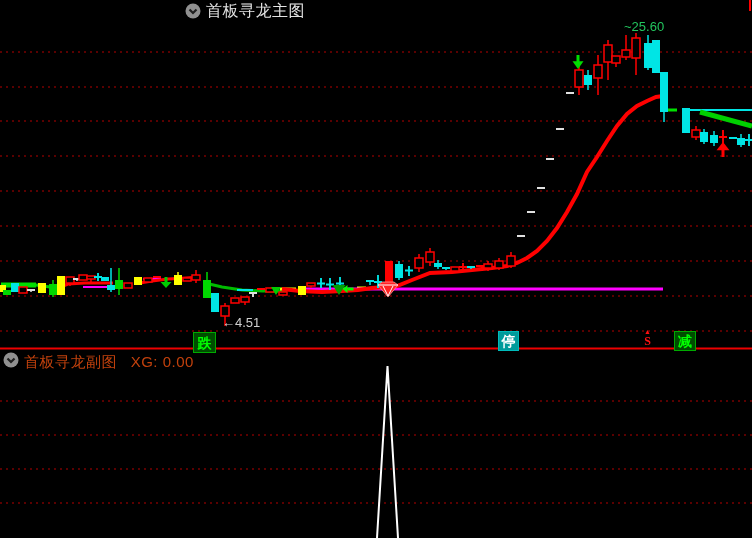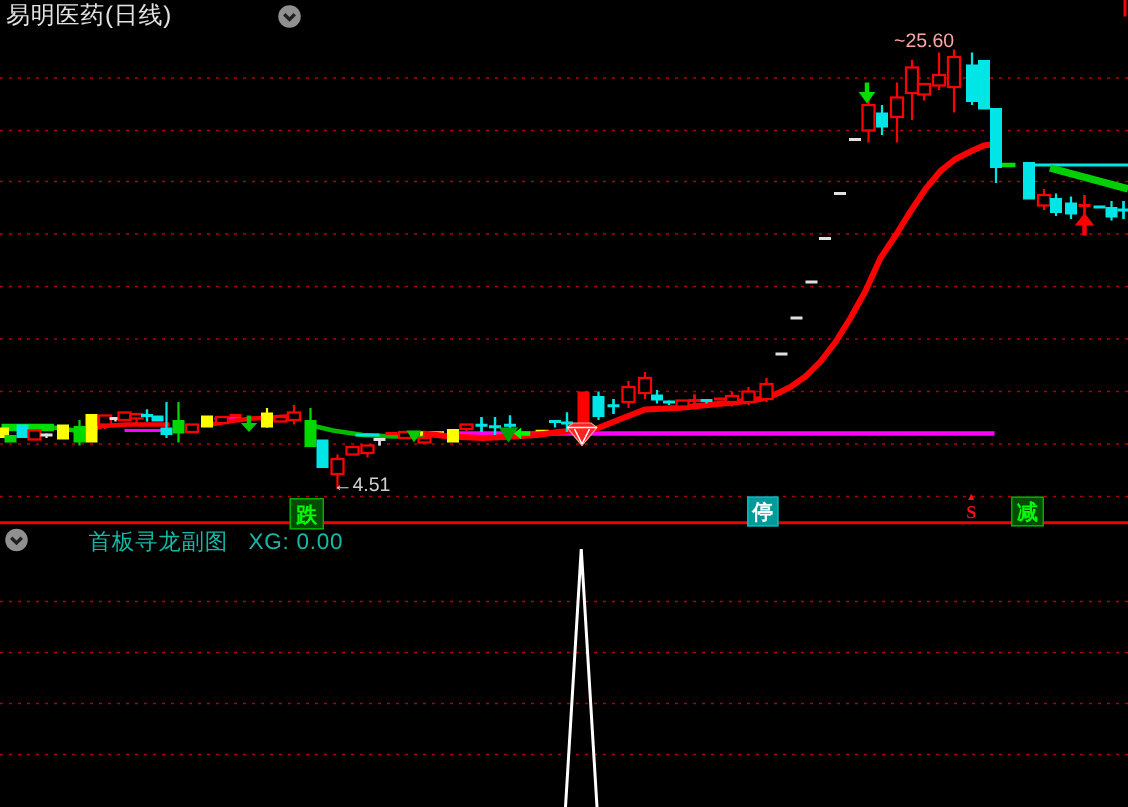--- a/index.html
+++ b/index.html
@@ -1,20 +1,20 @@
 <!DOCTYPE html>
 <html><head>
 <meta charset="utf-8">
 <style>
   html,body{margin:0;padding:0;background:#000;}
   .screen{position:relative;width:752px;height:538px;background:#000;overflow:hidden;
           font-family:"Liberation Sans","DejaVu Sans",sans-serif;}
   #cv{position:absolute;left:0;top:0;}
   .hdr-text{position:absolute;color:#e3e3e3;font-size:16px;line-height:18px;white-space:nowrap;letter-spacing:0.5px;}
-  .sub-text{position:absolute;color:#14b8a6;font-size:15px;line-height:17px;white-space:nowrap;letter-spacing:0.5px;margin-left:35px;}
+  .sub-text{position:absolute;color:#c2410c;font-size:15px;line-height:17px;white-space:nowrap;letter-spacing:0.5px;}
   .icon-circle{position:absolute;width:16px;height:16px;}
   .anno{position:absolute;font-size:13px;line-height:14px;white-space:nowrap;}
   .badge{position:absolute;display:flex;align-items:center;justify-content:center;
          font-size:14px;font-weight:bold;line-height:1;}
   .sellmark{position:absolute;display:flex;flex-direction:column;align-items:center;line-height:1;}
   .sellmark .arr{font-size:7px;line-height:6px;}
   .sellmark .ltr{font-size:12px;font-weight:bold;font-family:"Liberation Serif","DejaVu Serif",serif;}
 </style>
 </head>
 <body>
@@ -197,30 +197,30 @@
       <line x1="378" y1="285" x2="398" y2="285" stroke="#ffffff" stroke-width="1"></line>
       <line x1="383" y1="286" x2="388" y2="296" stroke="#ffffff" stroke-width="1"></line>
       <line x1="393" y1="286" x2="388" y2="296" stroke="#ffffff" stroke-width="1"></line>
       <rect x="576.5" y="55" width="3" height="7" fill="#00dd00"></rect>
       <polygon points="572.5,61.3 583.5,61.3 578,69" fill="#00dd00" stroke="#00dd00" stroke-width="0"></polygon>
       <rect x="721.5" y="149.5" width="3" height="7.5" fill="#ff0000"></rect>
       <polygon points="716.5,150.25 729.5,150.25 723,142" fill="#ff0000" stroke="#ff0000" stroke-width="0"></polygon>
       <polyline points="377,538 387.5,366 398,538" fill="none" stroke="#ffffff" stroke-width="2"></polyline>
     </svg>
 
-  <div class="hdr-text" style="left:4px;top:2px">易明医药(日线)</div>
   <span class="icon-circle" style="left:185px;top:3px">
     <svg width="16" height="16">
       <circle cx="8" cy="8" r="7.5" fill="#909090"></circle>
       <path d="M4.5 6.5 L8 10 L11.5 6.5" stroke="#1f1f1f" stroke-width="2.2" fill="none"></path>
     </svg>
   </span>
+  <div class="hdr-text" style="left:206px;top:2px">首板寻龙主图</div>
 
   <div class="anno" id="anno0" style="left: 222px; top: 316px; color: rgb(207, 207, 207);">←4.51</div>
-  <div class="anno" id="anno1" style="left: 596px; top: 20px; color: #fca5a5;">~25.60</div>
+  <div class="anno" id="anno1" style="left: 624px; top: 20px; color: #22c55e;">~25.60</div>
 
   <div class="badge" id="badge0" style="left: 193px; top: 332px; width: 21px; height: 19px; color: rgb(0, 255, 0); background: rgb(0, 77, 0); border: 1px solid rgb(0, 170, 0);">跌</div>
   <div class="badge" id="badge1" style="left: 498px; top: 331px; width: 19px; height: 18px; color: rgb(255, 255, 255); background: rgb(0, 154, 154); border: 1px solid rgb(0, 187, 187);">停</div>
   <div class="badge" id="badge2" style="left: 674px; top: 331px; width: 20px; height: 18px; color: rgb(0, 255, 0); background: rgb(0, 77, 0); border: 1px solid rgb(0, 170, 0);">减</div>
 
   <div class="sellmark" id="sellmark" style="left: 644px; top: 329px; color: rgb(255, 17, 17);">
     <span class="arr">▲</span>
     <span class="ltr">S</span>
   </div>
 

